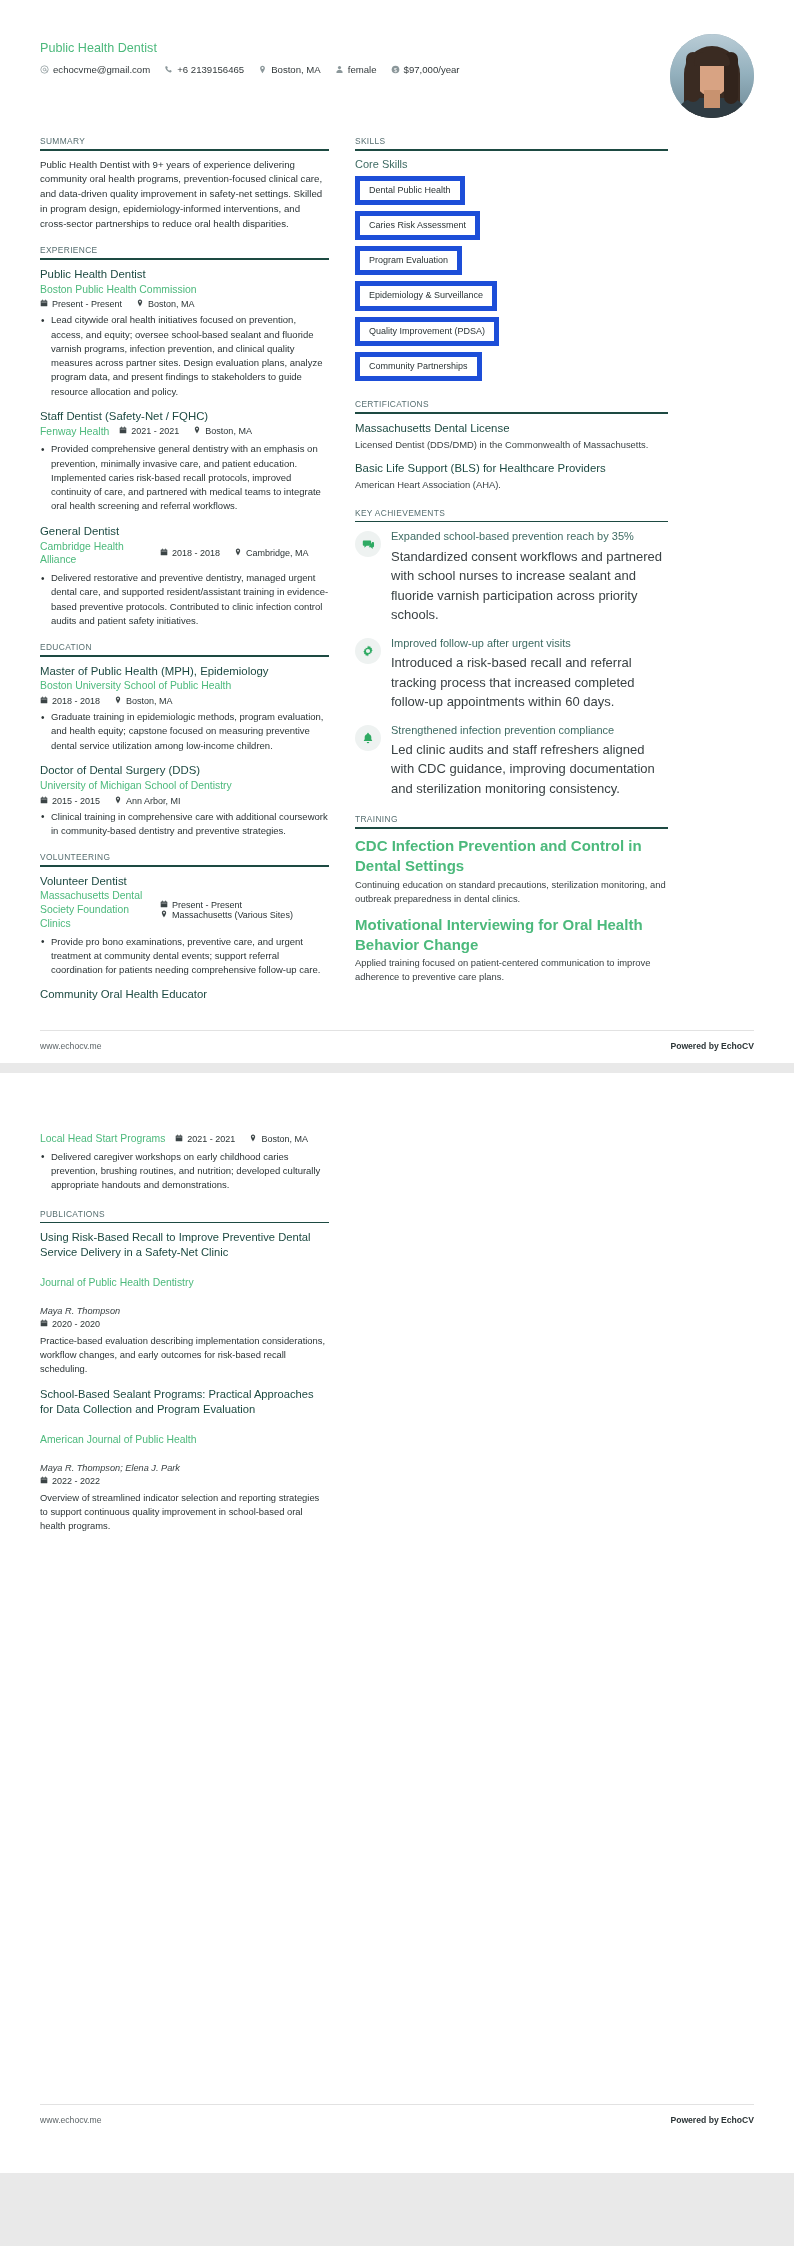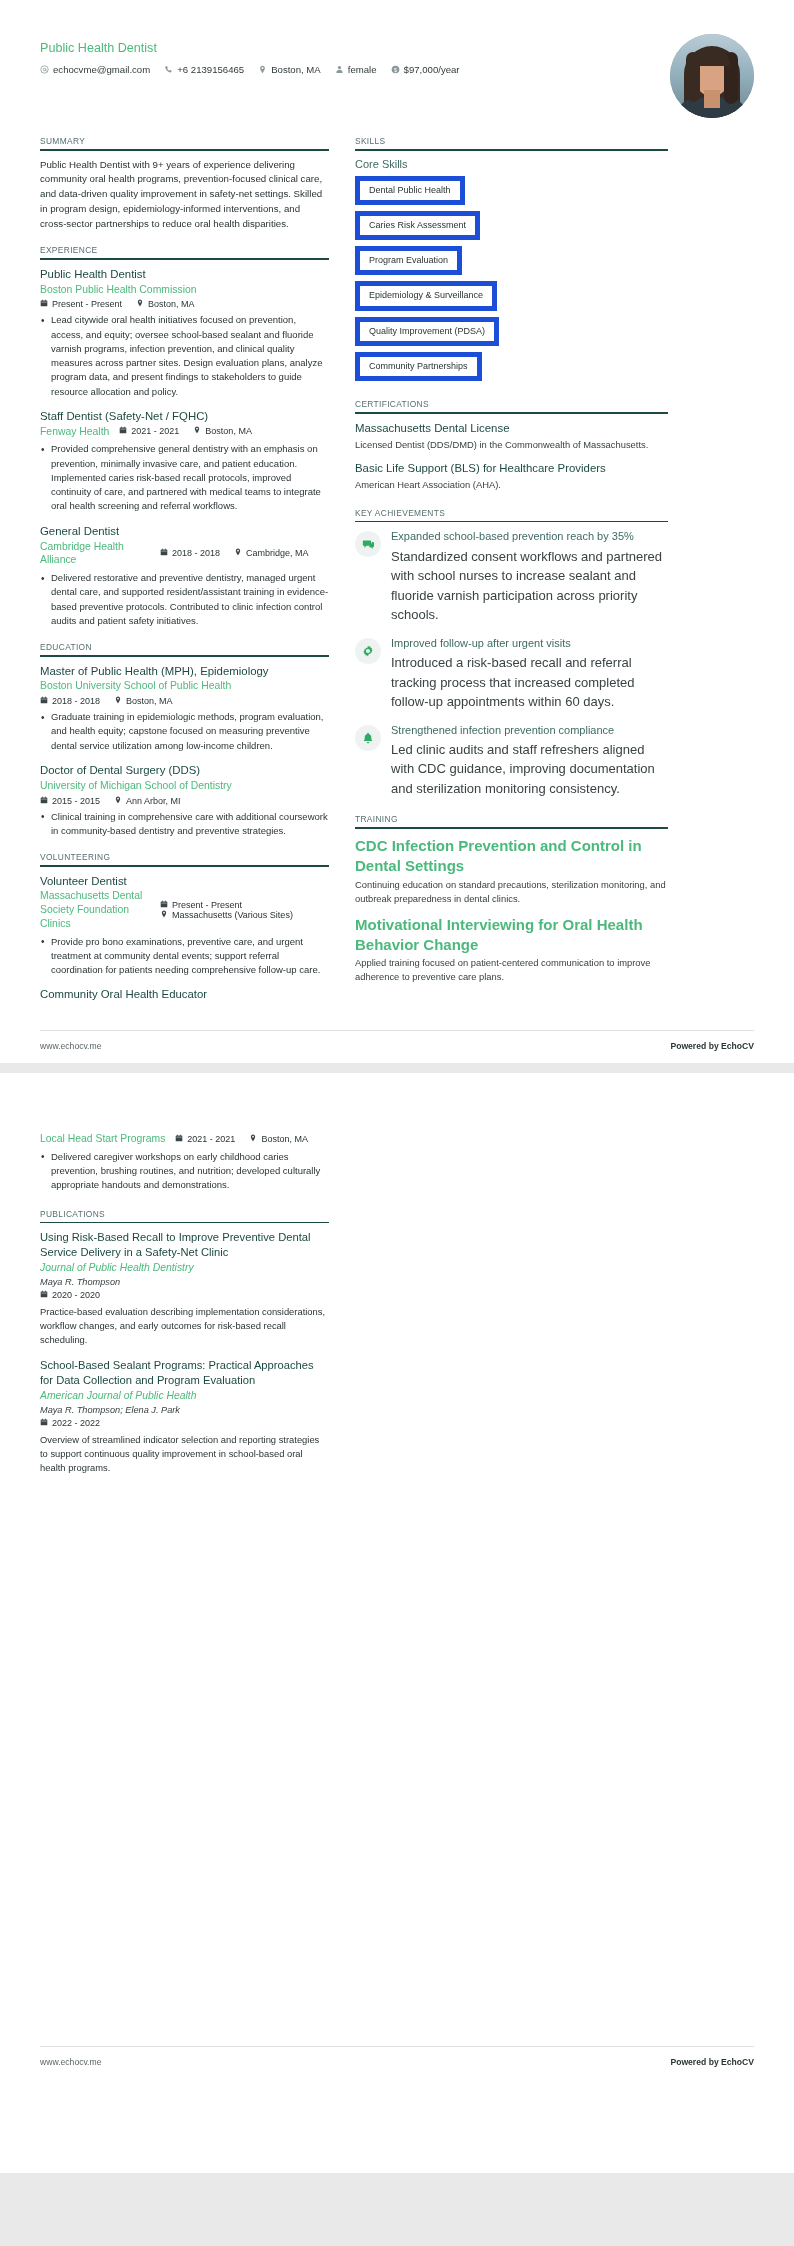--- a/index.html
+++ b/index.html
@@ -170,22 +170,22 @@
   .ach-desc { font-size: 13px; color: #3a4244; line-height: 1.5; margin-top: 3px; }
 
   
   .tr { margin-bottom: 9px; }
   .tr-name { font-size: 15px; color: #4cb97c; line-height: 1.32; font-weight: bold; }
   .tr-desc { font-size: 9.4px; color: #3a4244; line-height: 1.5; margin-top: 2px; }
 
   
   .pub { margin-bottom: 11px; }
   .pub-title { font-size: 11.2px; color: #1d4a42; line-height: 1.34; }
-  .pub-journal { font-size: 10.4px; color: #4cb97c; line-height: 1.32; margin-top: 1px; font-style: italic; }
-  .pub-authors { font-size: 9.2px; color: #3a4244; font-style: italic; margin-top: 2px; }
+  .pub-journal { font-size: 10.4px; color: #4cb97c; line-height: 1.32; margin-top: 16px; }
+  .pub-authors { font-size: 9.2px; color: #3a4244; font-style: italic; margin-top: 16px; }
   .pub-desc { font-size: 9.4px; color: #2b3436; line-height: 1.5; margin-top: 5px; }
 
   
   .footer {
     display: flex;
     align-items: center;
     justify-content: space-between;
     padding: 10px 40px 12px 40px;
     font-size: 8.6px;
     color: #5c6467;

